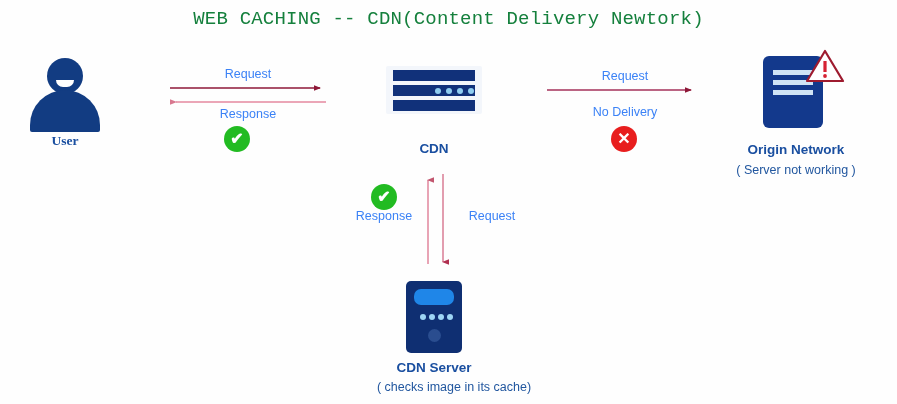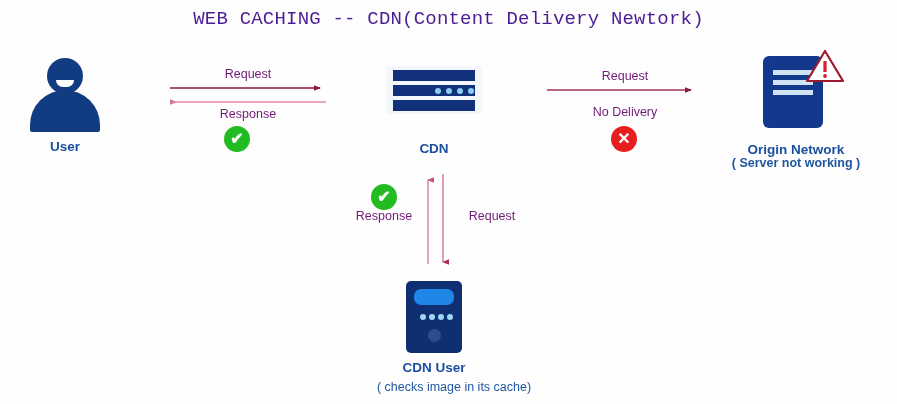--- a/index.html
+++ b/index.html
@@ -22,21 +22,21 @@
 
   
   #diagram-title {
     left: 0;
     top: 8px;
     width: 897px;
     text-align: center;
     font-family: "Liberation Mono", "DejaVu Sans Mono", monospace;
     font-size: 19px;
     letter-spacing: 0.2px;
-    color: #4c1d95;
+    color: #15803d;
     white-space: pre;
   }
 
   
   .node-label {
     color: #1a4fa0;
     font-weight: bold;
     font-size: 13.5px;
     text-align: center;
     line-height: 17px;
@@ -44,21 +44,21 @@
   }
   .node-sublabel {
     color: #22579f;
     font-weight: normal;
     font-size: 12.5px;
     text-align: center;
     line-height: 17px;
     white-space: pre;
   }
   .edge-label {
-    color: #701a75;
+    color: #3b82f6;
     font-size: 12.5px;
     text-align: center;
     white-space: pre;
   }
 
   
   #user-figure { left: 30px; top: 58px; width: 70px; height: 72px; }
   #user-head {
     position: absolute;
     left: 17px; top: 0;
@@ -179,21 +179,21 @@
 
 <div id="canvas">
 
   <div class="abs" id="diagram-title">WEB CACHING -- CDN(Content Delivery Newtork)</div>
 
   <div class="abs" id="user-figure">
     <div id="user-head"></div>
     <div id="user-smile"></div>
     <div id="user-body"></div>
   </div>
-  <div class="abs node-label" style="left:15px; top:138px; width:100px;">User</div>
+  <div class="abs node-label" style="left:15px; top:132px; width:100px;font-family:Liberation Serif, serif;">User</div>
 
   <div class="abs edge-label" style="left:168px; top:67px; width:160px;">Request</div>
 
   <svg class="arrow-svg" style="left:170px; top:84px;" width="160" height="12">
     <defs>
       <marker id="mk-dark-r" markerWidth="7" markerHeight="7" refX="6" refY="3.2" orient="auto" markerUnits="userSpaceOnUse">
         <path d="M0,0.4 L7,3.2 L0,6 z" fill="#8e1838"></path>
       </marker>
       <marker id="mk-light-l" markerWidth="7" markerHeight="7" refX="1" refY="3.2" orient="auto" markerUnits="userSpaceOnUse">
         <path d="M7,0.4 L0,3.2 L7,6 z" fill="#d8788f"></path>
@@ -243,21 +243,21 @@
     <div class="org-line" id="org-line-3"></div>
   </div>
 
   <svg class="abs" id="warning-triangle" viewBox="0 0 40 34">
     <path d="M20 2 L38 32 L2 32 Z" fill="#ffffff" stroke="#9e1b2f" stroke-width="2.2" stroke-linejoin="round"></path>
     <rect x="18.4" y="12" width="3.2" height="11" fill="#d62233"></rect>
     <circle cx="20" cy="27" r="1.9" fill="#d62233"></circle>
   </svg>
 
   <div class="abs node-label" style="left:706px; top:141px; width:180px;">Origin Network</div>
-  <div class="abs node-sublabel" style="left:706px; top:155px; width:180px;font-weight:bold;">( Server not working )</div>
+  <div class="abs node-sublabel" style="left:706px; top:162px; width:180px;">( Server not working )</div>
 
   <svg class="arrow-svg" style="left:422px; top:176px;" width="12" height="90">
     <line x1="6" y1="88" x2="6" y2="4" stroke="#e0869d" stroke-width="1.5" marker-end="url(#mk-light-up)"></line>
   </svg>
 
   <svg class="arrow-svg" style="left:437px; top:174px;" width="12" height="94">
     <line x1="6" y1="0" x2="6" y2="88" stroke="#d87c95" stroke-width="1.5" marker-end="url(#mk-dark-down)"></line>
   </svg>
 
   <div class="abs badge badge-ok" style="left:371px; top:184px;">✔</div>
@@ -268,16 +268,16 @@
 
   <div class="abs" id="cdn-cache-icon">
     <div id="cache-screen"></div>
     <div class="cache-dot" style="left:14px;"></div>
     <div class="cache-dot" style="left:23px;"></div>
     <div class="cache-dot" style="left:32px;"></div>
     <div class="cache-dot" style="left:41px;"></div>
     <div id="cache-knob"></div>
   </div>
 
-  <div class="abs node-label" style="left:344px; top:359px; width:180px;">CDN User</div>
+  <div class="abs node-label" style="left:344px; top:359px; width:180px;">CDN Server</div>
   <div class="abs node-sublabel" style="left:364px; top:379px; width:180px;">( checks image in its cache)</div>
 
 </div>
 
 </body></html>

